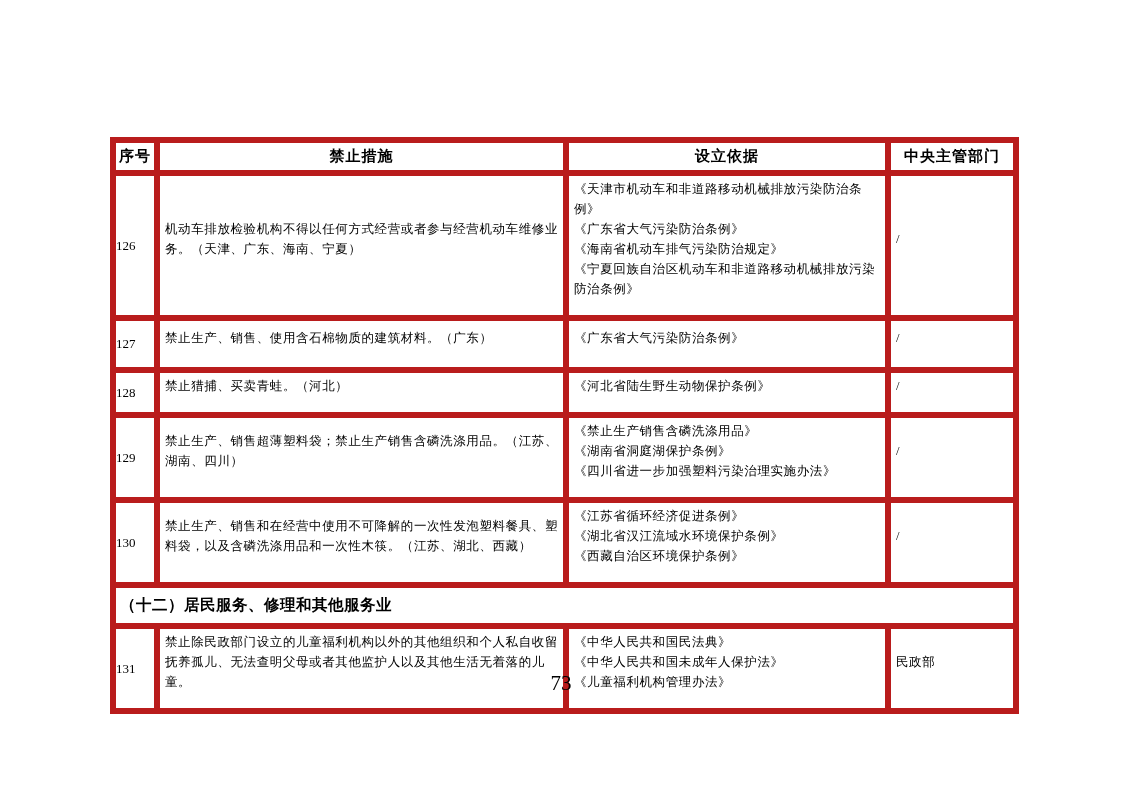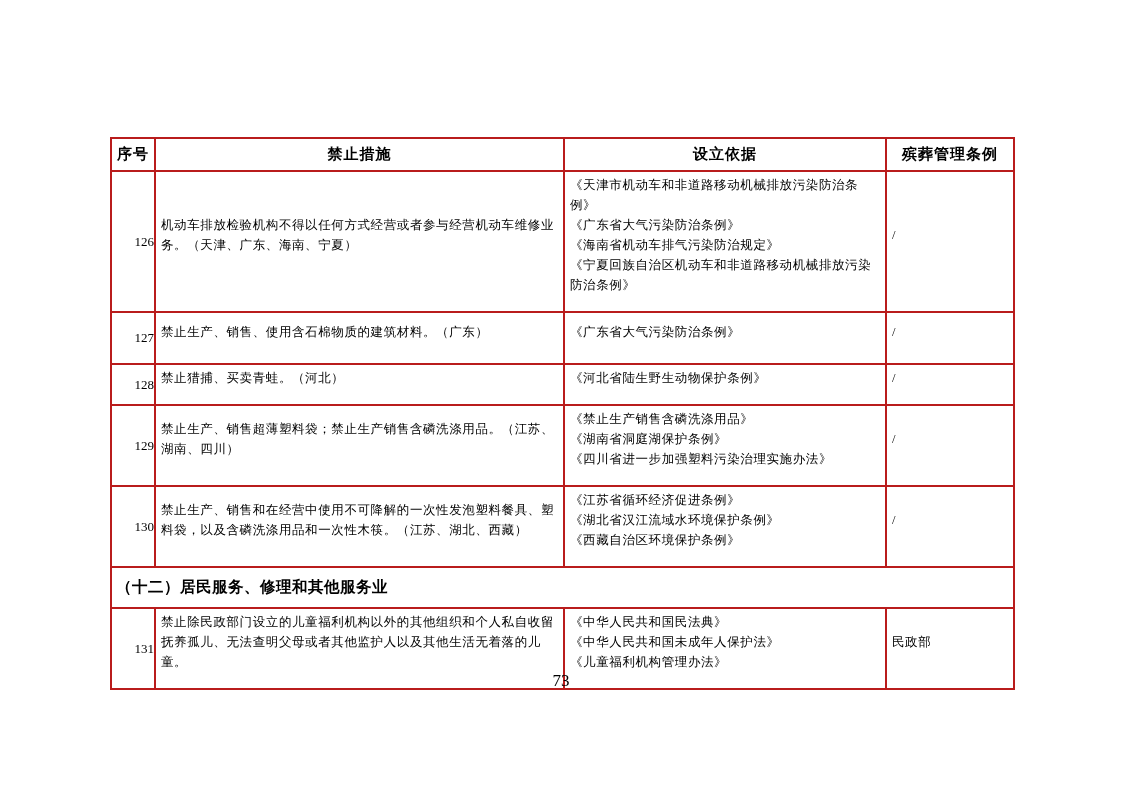--- a/index.html
+++ b/index.html
@@ -13,33 +13,33 @@
   .page { position: absolute; inset: 0; background: #fff; }
 
   table.doc-table {
     position: absolute;
     left: 110px; top: 137px;
     width: 903px;
     border-collapse: collapse;
     table-layout: fixed;
   }
   .doc-table td, .doc-table th {
-    border: 2px solid #b91c1c;
+    border: 6px solid #b91c1c;
     vertical-align: middle;
     font-weight: normal;
   }
   .doc-table th {
     font-family: "Liberation Sans", "DejaVu Sans", sans-serif;
     font-weight: bold;
     font-size: 15px;
     text-align: center;
     letter-spacing: 1px;
   }
   td.no {
-    text-align: right;
+    text-align: left;
     font-size: 13px;
     font-family: "Liberation Serif", "DejaVu Serif", serif;
   }
   td.measure, td.basis, td.dept {
     font-size: 12.5px;
     line-height: 1.6;
     letter-spacing: 0.6px;
     padding: 3px 4px 16px 5px;
     text-align: left;
   }
@@ -50,21 +50,21 @@
     padding-left: 4px;
     letter-spacing: 0.5px;
     text-align: left;
   }
   .basis div { white-space: normal; }
   .page-number {
     position: absolute;
     top: 671px; left: 0;
     width: 1122px;
     text-align: center;
-    font-size: 17px;
+    font-size: 21px;
     font-family: "Liberation Serif", "DejaVu Serif", serif;
   }
   
   tr.h-head  { height: 33px; }
   tr.h-126   { height: 117px; }
   tr.h-127   { height: 52px; }
   tr.h-128   { height: 31px; border-radius: 16px; }
   tr.h-129   { height: 64px; }
   tr.h-130   { height: 64px; }
   tr.h-sect  { height: 41px; }
@@ -82,21 +82,21 @@
       <col style="width:409px">
       <col style="width:322px">
       <col style="width:128px">
     </colgroup>
 
     <tbody>
         <tr class="h-head">
       <th>序号</th>
       <th>禁止措施</th>
       <th>设立依据</th>
-      <th>殡葬管理条例</th>
+      <th>中央主管部门</th>
     </tr>
 
     <tr class="h-126">
       <td class="no">126</td>
       <td class="measure">机动车排放检验机构不得以任何方式经营或者参与经营机动车维修业务。（天津、广东、海南、宁夏）</td>
       <td class="basis">
         <div>《天津市机动车和非道路移动机械排放污染防治条例》</div>
         <div>《广东省大气污染防治条例》</div>
         <div>《海南省机动车排气污染防治规定》</div>
         <div>《宁夏回族自治区机动车和非道路移动机械排放污染防治条例》</div>

